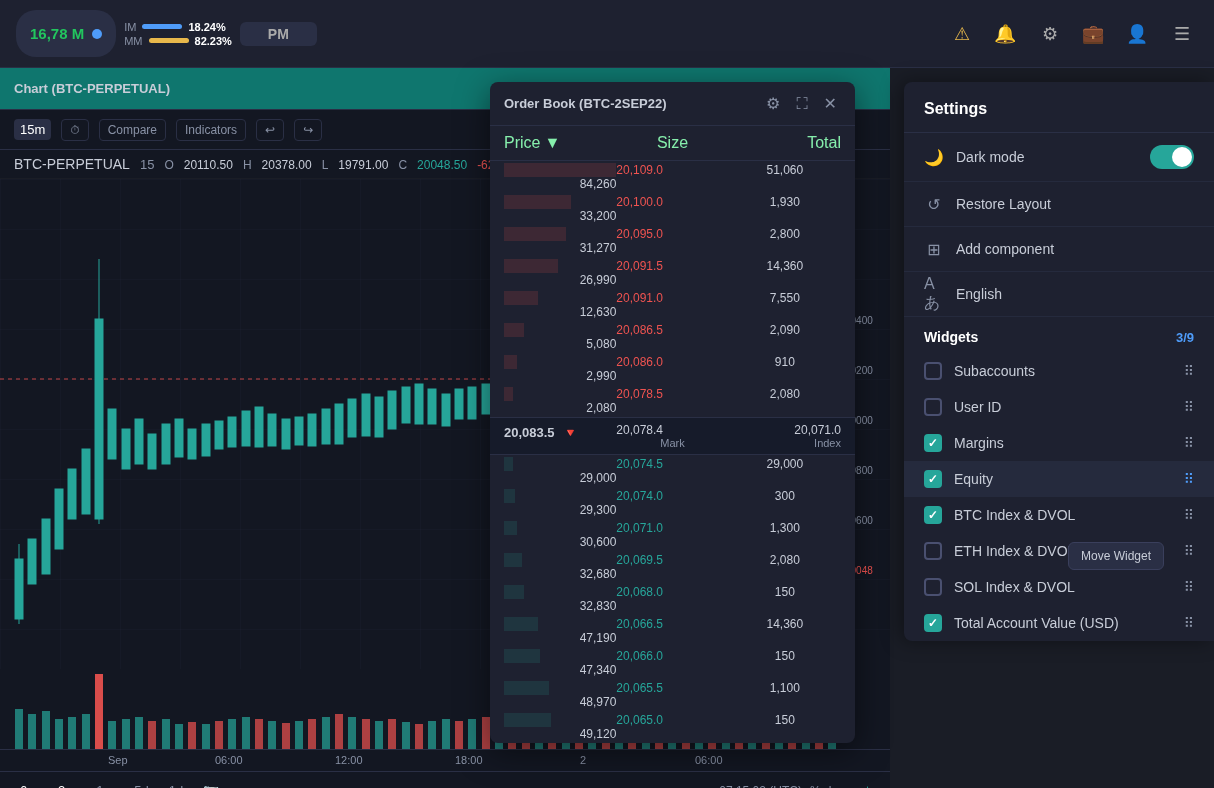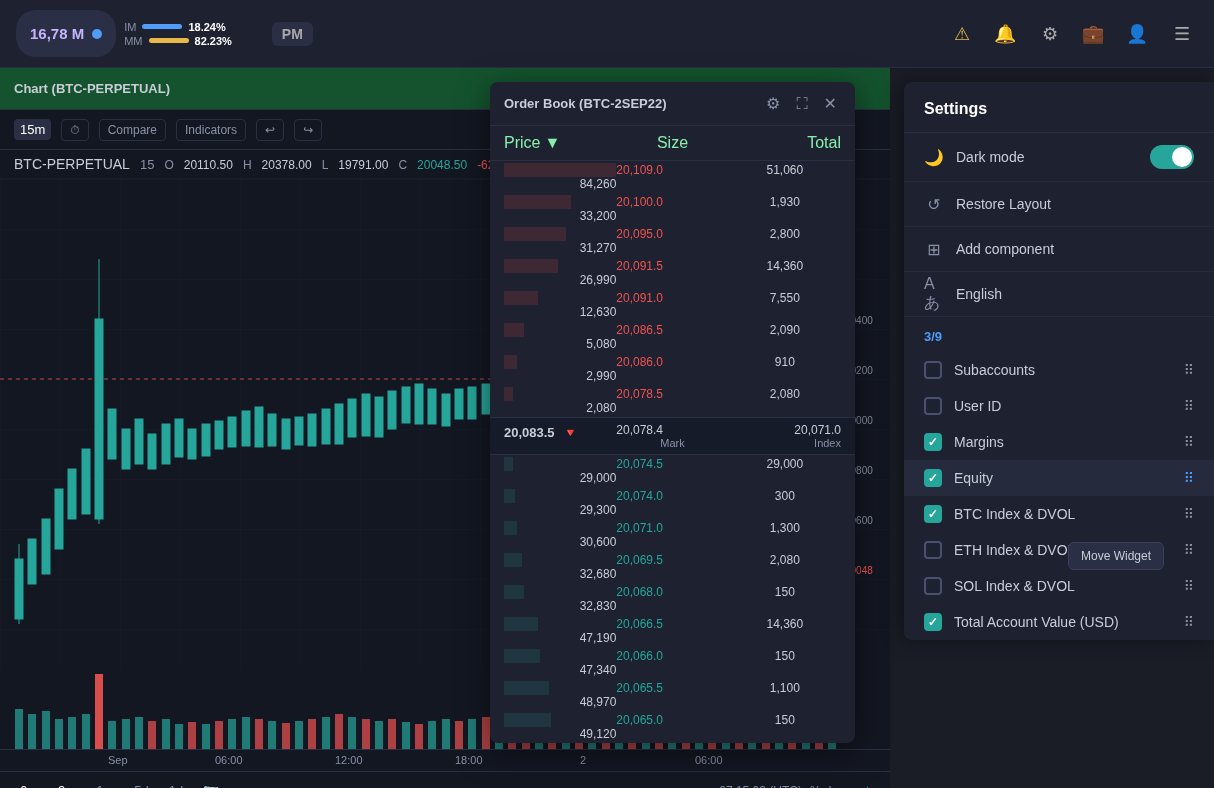--- a/index.html
+++ b/index.html
@@ -33,21 +33,21 @@
       gap: 8px;
       margin-right: auto;
     }
     .balance-pill {
       background: #2a2f45;
       border-radius: 20px;
       padding: 15px 14px;
       display: flex;
       align-items: center;
       gap: 8px;
-      color: #c4b5fd;
+      color: #22c55e;
       font-size: 15px;
       font-weight: 600;
     }
     .balance-dot {
       width: 10px; height: 10px;
       border-radius: 50%;
       background: #4f9cf9;
     }
     .margin-info {
       display: flex;
@@ -68,25 +68,24 @@
     }
     .margin-bar-mm {
       width: 40px; height: 5px;
       background: #e8b84b;
       border-radius: 3px;
     }
     .margin-val { color: #fff; font-weight: 600; }
     .pm-badge {
       background: #2a2f45;
       border-radius: 6px;
-      padding: 4px 10px;
+      padding: 4px 28px;
       color: #aaa;
       font-size: 14px;
       font-weight: 700;
-      margin-left: 32px;
     }
     .topbar-icon {
       width: 32px; height: 32px;
       display: flex; align-items: center; justify-content: center;
       border-radius: 6px;
       cursor: pointer;
       font-size: 18px;
       color: #aaa;
     }
     .warning-icon { color: #e8b84b; }
@@ -97,21 +96,21 @@
       top: 68px;
       left: 0;
       width: 890px;
       height: 720px;
       background: #131722;
       border-radius: 0;
       overflow: hidden;
     }
     .chart-header {
       height: 42px;
-      background: #14532d;
+      background: #0f766e;
       display: flex;
       align-items: center;
       padding: 0 14px;
       gap: 12px;
       border-bottom: 1px solid #2a2f45;
     }
     .chart-title {
       color: #c8cdd8;
       font-size: 13px;
       font-weight: 600;
@@ -828,20 +827,21 @@
     <span class="settings-icon">⊞</span>
     <span class="settings-row-label">Add component</span>
   </div>
 
   <div class="settings-row">
     <span class="settings-icon">Aあ</span>
     <span class="settings-row-label">English</span>
   </div>
 
   <div class="widgets-header">
+    <span class="widgets-title">Widgets</span>
     <span class="widgets-count">3/9</span>
   </div>
 
   <div id="widget-list">
       <div class="widget-row">
     <div class="checkbox"></div>
     <span class="widget-label">Subaccounts</span>
     <span class="drag-icon">⠿</span>
   </div>
       <div class="widget-row">

